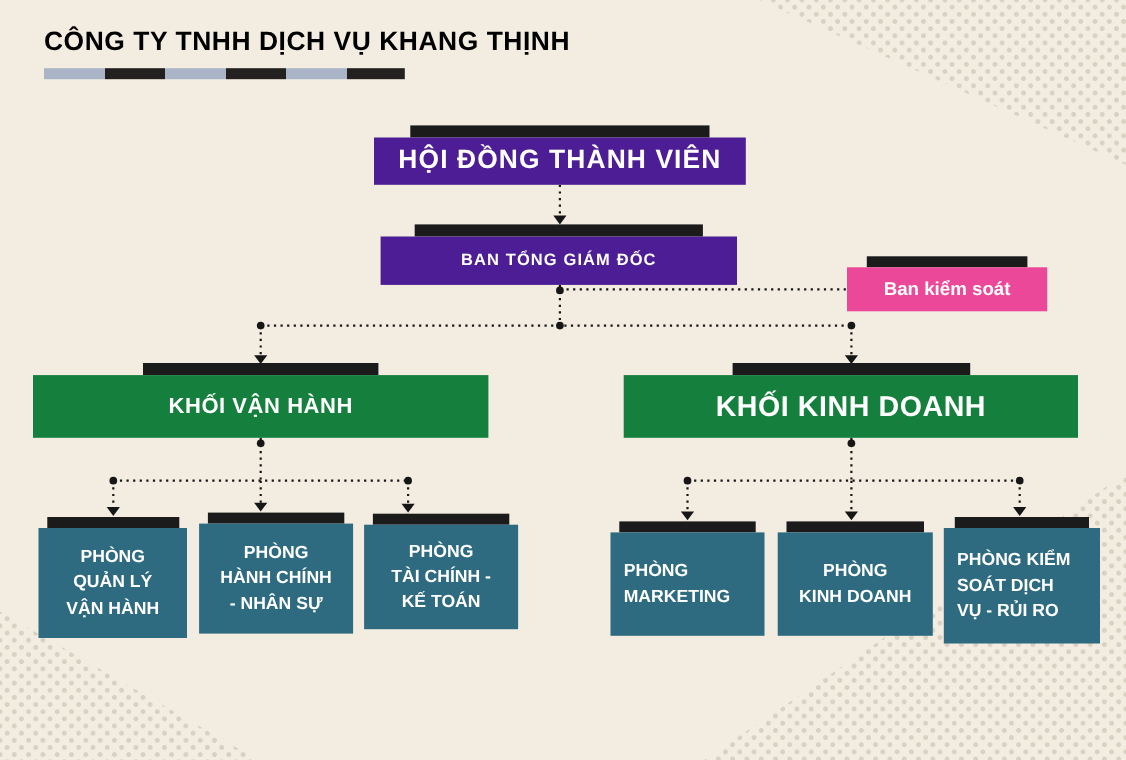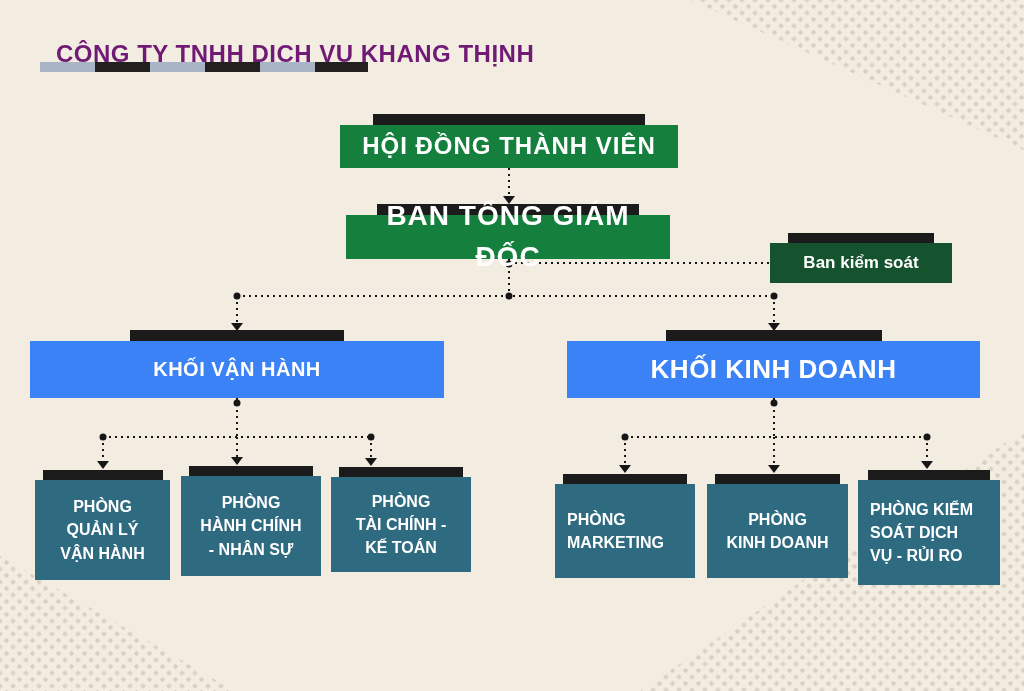--- a/index.html
+++ b/index.html
@@ -16,43 +16,43 @@
       radial-gradient(#d9d2c3 2.1px, rgba(0,0,0,0) 2.3px);
     background-size:13px 13px;
     background-position:0 0, 6.5px 6.5px;
   }
   .ht-tr{left:690px;top:0;width:334px;height:150px;clip-path:polygon(0 0,100% 0,100% 100%);}
   .ht-bl{left:0;top:556px;width:235px;height:135px;clip-path:polygon(0 0,100% 100%,0 100%);}
   .ht-br{left:640px;top:430px;width:384px;height:261px;clip-path:polygon(100% 0,100% 100%,0 100%);}
 
   
   .page-title{
-    position:absolute;left:40px;top:24px;margin:16px;z-index:2;
-    font-size:24px;font-weight:bold;color:#701a75;letter-spacing:.5px;
+    position:absolute;left:40px;top:24px;margin:0;z-index:2;
+    font-size:24px;font-weight:bold;color:#000000;letter-spacing:.5px;
   }
   .stripes{
     position:absolute;left:40px;top:62px;width:328px;height:10px;z-index:2;
     background:repeating-linear-gradient(90deg,#a9b5c6 0 55px,#23211f 55px 110px);
   }
 
   
   .connectors{position:absolute;left:0;top:0;z-index:1;}
 
   
   .node{position:absolute;z-index:2;}
   .cap{background:#1b1b1b;margin:0 auto;}
   .box{
     display:flex;align-items:center;justify-content:center;
     color:#ffffff;font-weight:bold;text-align:center;
     white-space:pre-line;line-height:1.45;padding:0 6px;box-sizing:border-box;
   }
   .box.align-left{justify-content:flex-start;text-align:left;padding-left:12px;}
-  .salmon{background:#15803d;}
-  .tan{background:#14532d;}
-  .blue{background:#3b82f6;}
+  .salmon{background:#4c1d95;}
+  .tan{background:#ec4899;}
+  .blue{background:#15803d;}
   .teal{background:#2e6b80;}
 </style>
 </head>
 <body>
 
 <div class="canvas">
 
   <div class="halftone ht-tr"></div>
   <div class="halftone ht-bl"></div>
   <div class="halftone ht-br"></div>
@@ -102,21 +102,21 @@
     </g>
   </svg>
 
   <div class="node" style="left:340px;top:114px;width:338px">
     <div class="cap" style="width:272px;height:11px"></div>
     <div class="box salmon" style="height:43px;font-size:24px;letter-spacing:1px">HỘI ĐỒNG THÀNH VIÊN</div>
   </div>
 
   <div class="node" style="left:346px;top:204px;width:324px">
     <div class="cap" style="width:262px;height:11px"></div>
-    <div class="box salmon" style="height:44px;font-size:28px;letter-spacing:1px">BAN TỔNG GIÁM ĐỐC</div>
+    <div class="box salmon" style="height:44px;font-size:15px;letter-spacing:1px">BAN TỔNG GIÁM ĐỐC</div>
   </div>
 
   <div class="node" style="left:770px;top:233px;width:182px">
     <div class="cap" style="width:146px;height:10px"></div>
     <div class="box tan" style="height:40px;font-size:17px">Ban kiểm soát</div>
   </div>
 
   <div class="node" style="left:30px;top:330px;width:414px">
     <div class="cap" style="width:214px;height:11px"></div>
     <div class="box blue" style="height:57px;font-size:20px;letter-spacing:.5px">KHỐI VẬN HÀNH</div>

